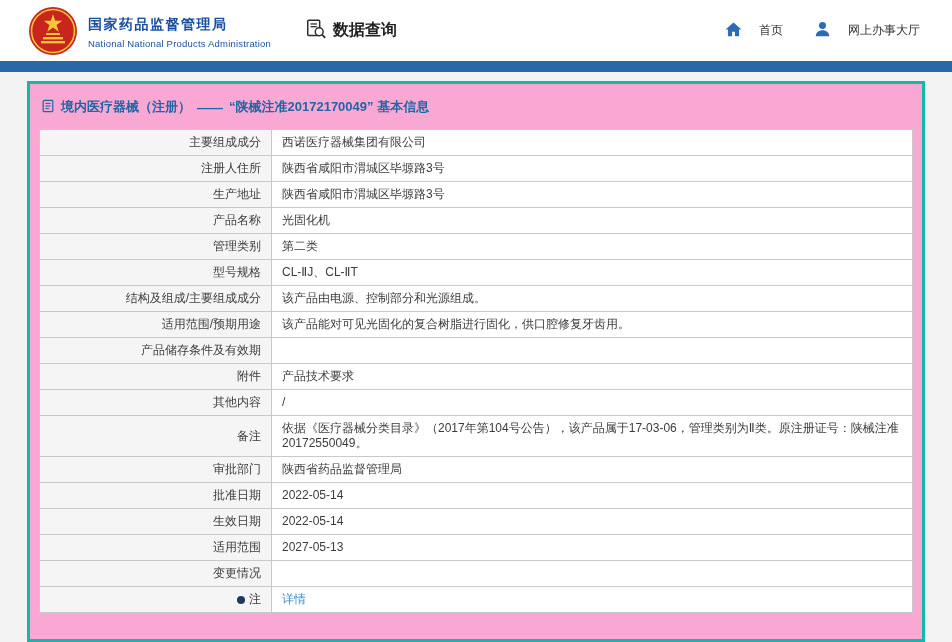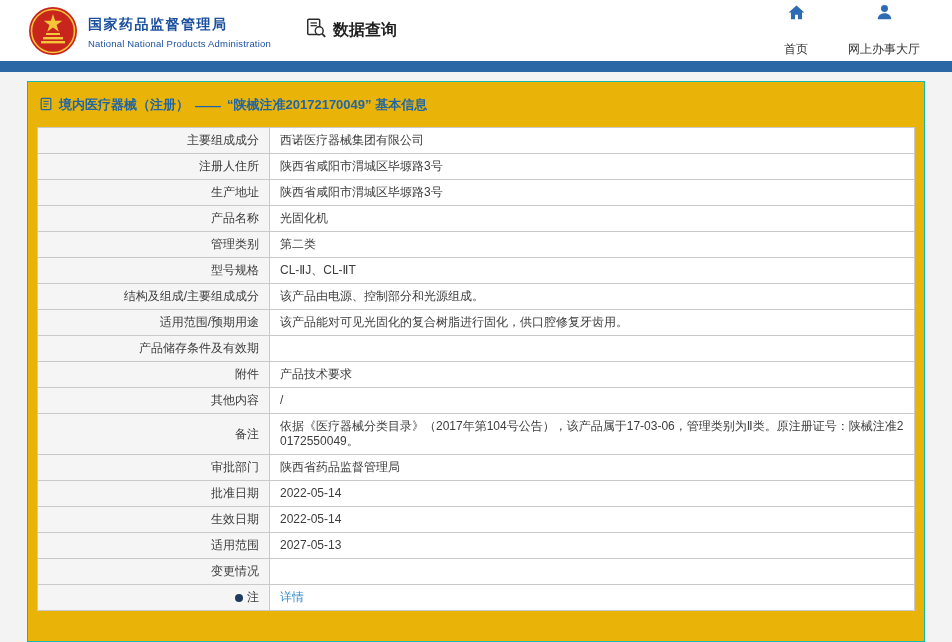--- a/index.html
+++ b/index.html
@@ -15,35 +15,35 @@
     height:61px; background:#ffffff;
     display:flex; align-items:center;
     padding:0 32px 0 28px;
   }
   .brand { display:flex; align-items:center; gap:10px; cursor:pointer; }
   .emblem { width:50px; height:50px; flex:0 0 auto; }
   .brand-cn { color:#1a4f9e; font-size:14px; font-weight:bold; letter-spacing:1.5px; line-height:24px; }
   .brand-en { color:#1a4f9e; font-size:9.5px; margin-top:2px; letter-spacing:0.2px; }
   .dataquery {
     display:flex; align-items:center; gap:6px;
-    margin-left:34px; font-size:16px; font-weight:bold; color:#1f1f1f; cursor:pointer;font-family:Liberation Mono, monospace;
+    margin-left:34px; font-size:16px; font-weight:bold; color:#1f1f1f; cursor:pointer;
   }
   .topnav { margin-left:auto; display:flex; gap:30px; }
   .nav-item {
-    display:flex; flex-direction:column; align-items:center; gap:16px;
+    display:flex; flex-direction:row; align-items:center; gap:16px;
     font-size:12px; color:#333; cursor:pointer; min-width:44px;
   }
 
   
   .blue-bar { height:11px; background:#2c67a5; }
 
   
   .content { padding:9px 27px 0; height:570px; }
   .panel {
-    background:#eab308; border:1px solid #14b8a6;
+    background:#f9a8d4; border:3px solid #14b8a6;
     height:100%; padding:8px 9px 16px;
   }
   .breadcrumb {
     display:flex; align-items:center; gap:6px;
     color:#2166a5; font-size:13px; font-weight:bold;
     padding:6px 2px 13px 2px;
   }
   .bc-link { color:#2166a5; text-decoration:none; cursor:pointer; }
   .bc-sep { font-weight:bold; }
 

